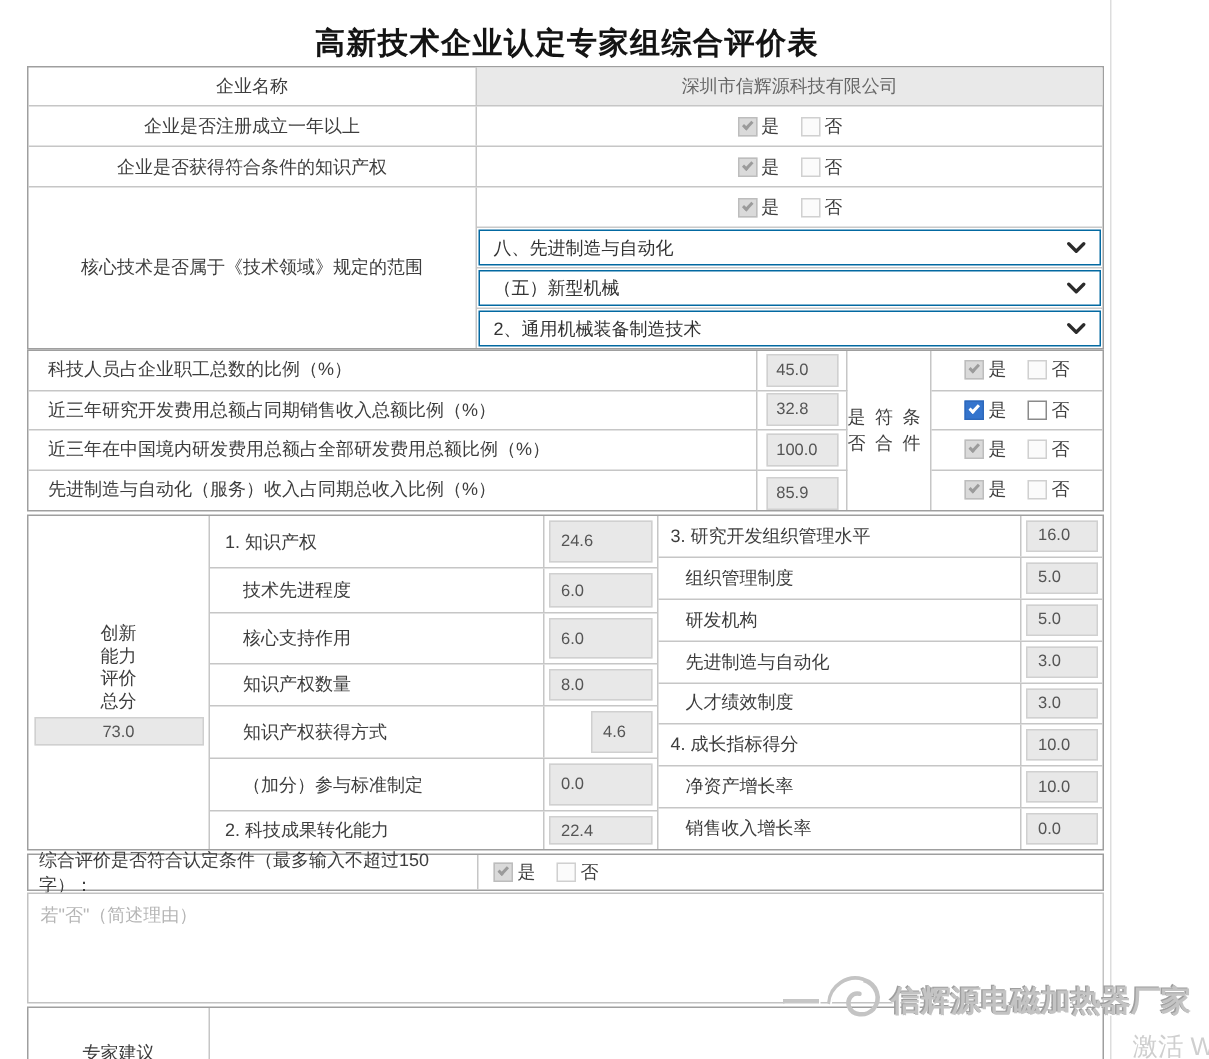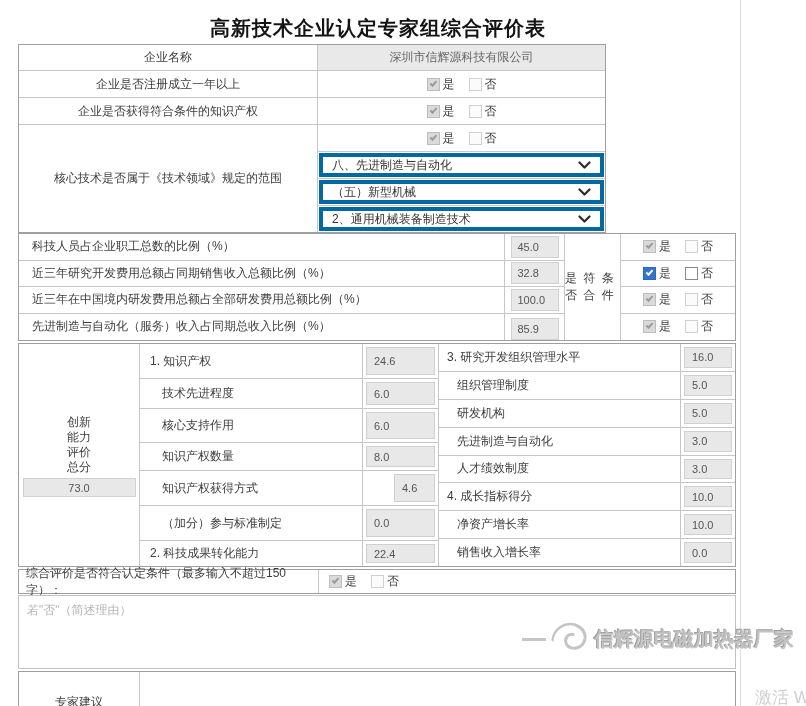--- a/index.html
+++ b/index.html
@@ -28,29 +28,29 @@
   .cb-on      { background:#3474cd; border:1px solid #2d68bb; }
   .cb-off     { background:#ffffff; border:1px solid #8a8a8a; }
   .tick { position:absolute; left:2px; top:2px; width:7px; height:4px;
           border-left:2px solid #9b9b9b; border-bottom:2px solid #9b9b9b;
           transform:rotate(-47deg); }
   .cb-on .tick { border-color:#fff; }
   .cblab { font-size:12px; color:#3d3d3d; }
   .gap { display:inline-block; width:14px; }
 
   
-  #basic-table { left:18px; top:44px; width:588px; }
+  #basic-table { left:18px; top:44px; width:718px; }
   .bt-row { display:flex; }
   .bt-label { width:299px; display:flex; align-items:center; justify-content:center; text-align:center; }
   .bt-value { flex:1; display:flex; align-items:center; justify-content:center; }
   .company-cell { background:#e9e9e9; color:#666; font-size:12px; }
   .ddstack { flex:1; display:flex; flex-direction:column; }
   .dd-subrow { height:27px; border-top:1px solid #c9c9c9; padding:1px; }
   .cb-subrow { height:26px; display:flex; align-items:center; justify-content:center; }
-  .dd { height:100%; border:4px solid #0369a1; background:#fff; display:flex;
+  .dd { height:100%; border:1px solid #0369a1; background:#fff; display:flex;
         align-items:center; padding:4px 9px; font-size:12px; color:#333; cursor:default; }
   .dd .ddtxt { flex:1; }
 
   
   #ratio-table { left:18px; top:233px; width:718px; height:108px;
     display:grid; grid-template-columns:486px 60px 56px 1fr;
     grid-template-rows:repeat(4,1fr); border:1px solid #9f9f9f; }
   .rt-lbl { display:flex; align-items:center; padding-left:13px; }
   .rt-val { display:flex; align-items:center; justify-content:center; }
   .rt-cb  { display:flex; align-items:center; justify-content:center; }
@@ -93,21 +93,21 @@
 
   
   #bottom-row { left:18px; top:671px; width:718px; height:62px; display:flex; }
   .brow-left { width:121px; display:flex; align-items:center; justify-content:center; }
   .brow-right { flex:1; }
 
   
   #page-edge { left:740px; top:0; width:1px; height:706px; background:#dddddd; }
 
   
-  #wm { left:522px; top:613px; width:284px; height:52px; display:flex; align-items:center;
+  #wm { left:522px; top:641px; width:284px; height:52px; display:flex; align-items:center;
     pointer-events:none; }
   .wm-dash { width:24px; height:3px; background:#c6c6c6; box-shadow:1px 1px 0 #fff; }
   .wm-text { font-size:20px; font-weight:bold; color:#c3c3c3; letter-spacing:0px;
     text-shadow:-1px -1px 0 #9e9e9e, 1px 1px 0 #ffffff; white-space:nowrap; }
   #os-wm { left:755px; top:686px; font-size:17px; color:#cfcfcf; white-space:nowrap; }
 </style>
 </head>
 <body>
 
 <div id="page">

